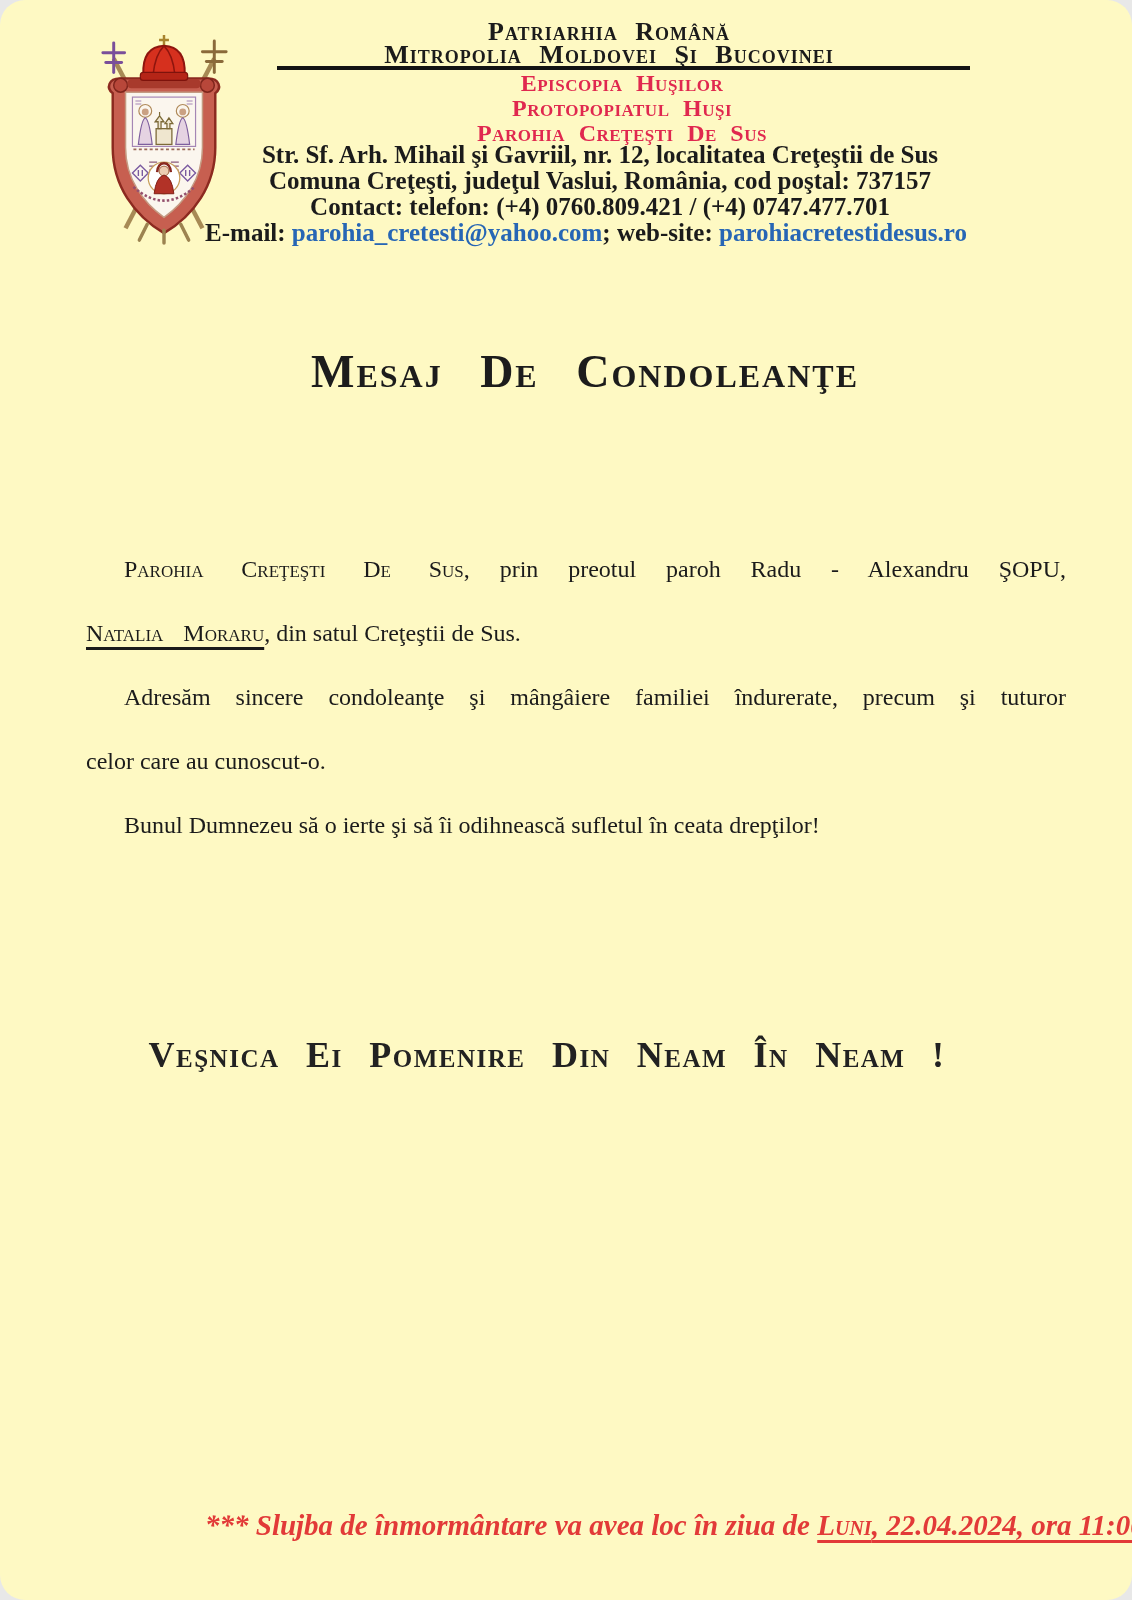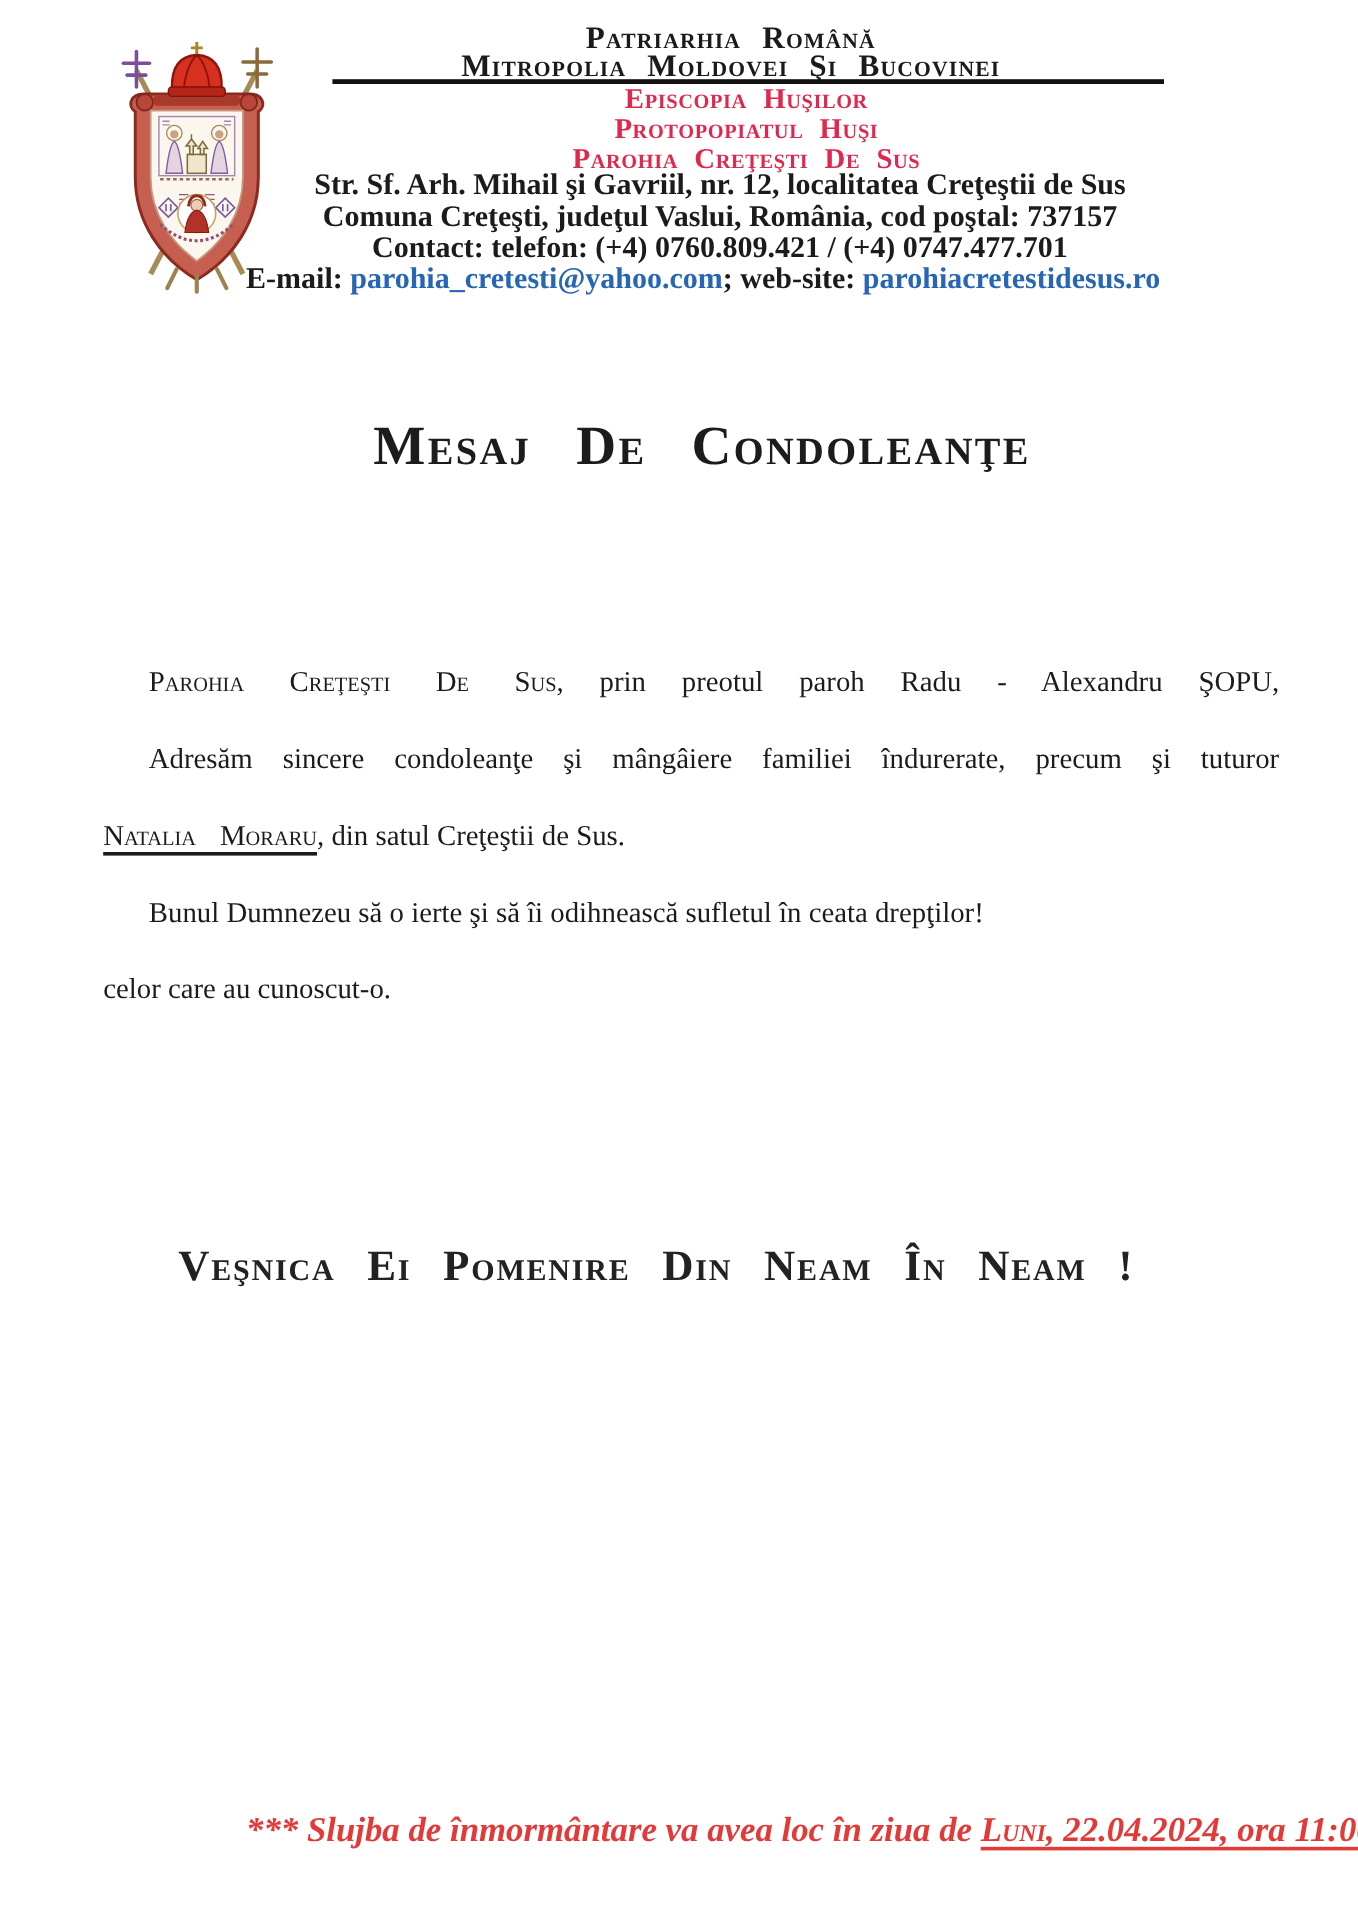--- a/index.html
+++ b/index.html
@@ -1,19 +1,19 @@
 <!DOCTYPE html>
 <html><head>
 <meta charset="utf-8">
 <style>
   html,body{margin:0;padding:0;background:#e8e8e8;}
   .page{
     position:relative;width:1132px;height:1600px;margin:0 auto;
-    background:#ffffff;overflow:hidden;
-    font-family:"Liberation Serif","DejaVu Serif",serif;color:#1b1b1b;
+    background:#fef9c3;overflow:hidden;
+    font-family:"Liberation Serif","DejaVu Serif",serif;color:#1b1b1b;border-radius:25px;
   }
   
   .hl{position:absolute;left:0;width:1132px;text-align:center;font-weight:bold;white-space:nowrap;}
   .sc{font-variant:small-caps;}
   .hl.top{font-size:26px;line-height:26px;letter-spacing:1px;word-spacing:10px;transform:translateX(43px);}
   .hl.red{font-size:24px;line-height:25px;letter-spacing:.5px;word-spacing:7px;color:#e0284f;transform:translateX(56px);}
   .hl.addr{font-size:25px;line-height:26px;transform:translateX(34px);}
   .hl.mail{font-size:25px;line-height:26px;transform:translateX(20px);}
   .blue{color:#2766b5;}
   .rule{position:absolute;left:277px;top:66px;width:693px;height:4px;background:#131313;}
@@ -146,26 +146,26 @@
     </div>
   </header>
 
   <h1 class="title sc">Mesaj De Condoleanţe</h1>
 
   <main class="body">
     <div class="bline j ind">
       <span class="sc lead">Parohia Creţeşti De Sus,</span>
       <span>prin preotul paroh Radu - Alexandru ŞOPU,</span>
     </div>
-    <div class="bline j ind">Adresăm sincere condoleanţe şi mângâiere familiei îndurerate, precum şi tuturor</div>
     <div class="bline">
       <span class="sc name">Natalia Moraru</span><span>, din satul Creţeştii de Sus.</span>
     </div>
+    <div class="bline j ind">Adresăm sincere condoleanţe şi mângâiere familiei îndurerate, precum şi tuturor</div>
+    <div class="bline">celor care au cunoscut-o.</div>
     <div class="bline ind">Bunul Dumnezeu să o ierte şi să îi odihnească sufletul în ceata drepţilor!</div>
-    <div class="bline">celor care au cunoscut-o.</div>
   </main>
 
   <div class="memorial sc">Veşnica Ei Pomenire Din Neam În Neam !</div>
 
   <div class="footer">
     <span>*** Slujba de înmormântare va avea loc în ziua de </span><span class="u"><span class="sc">Luni</span><span>, 22.04.2024, ora 11:00.</span></span>
   </div>
 
 </div>
 

